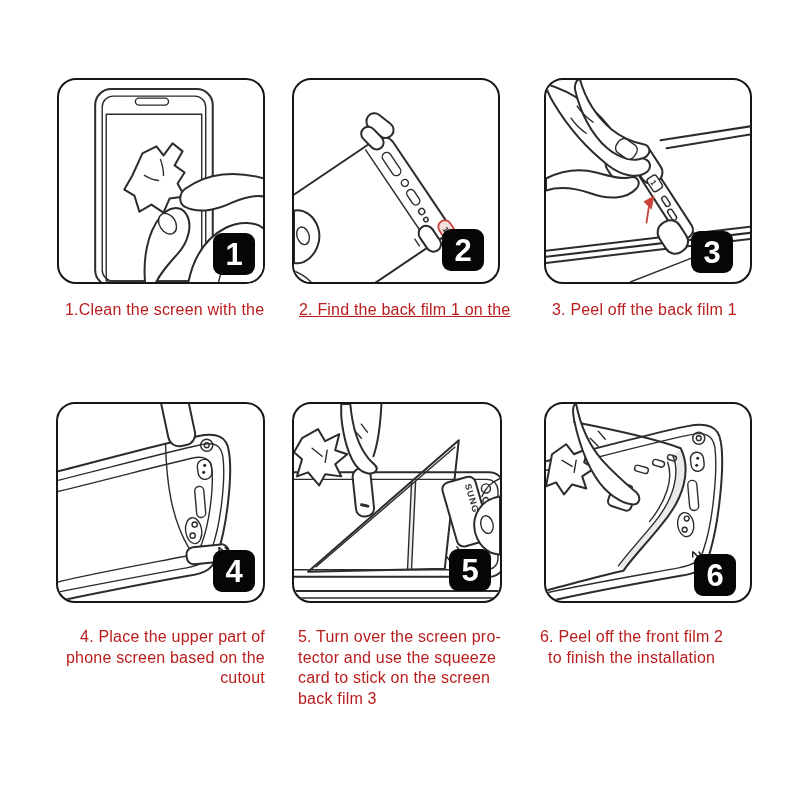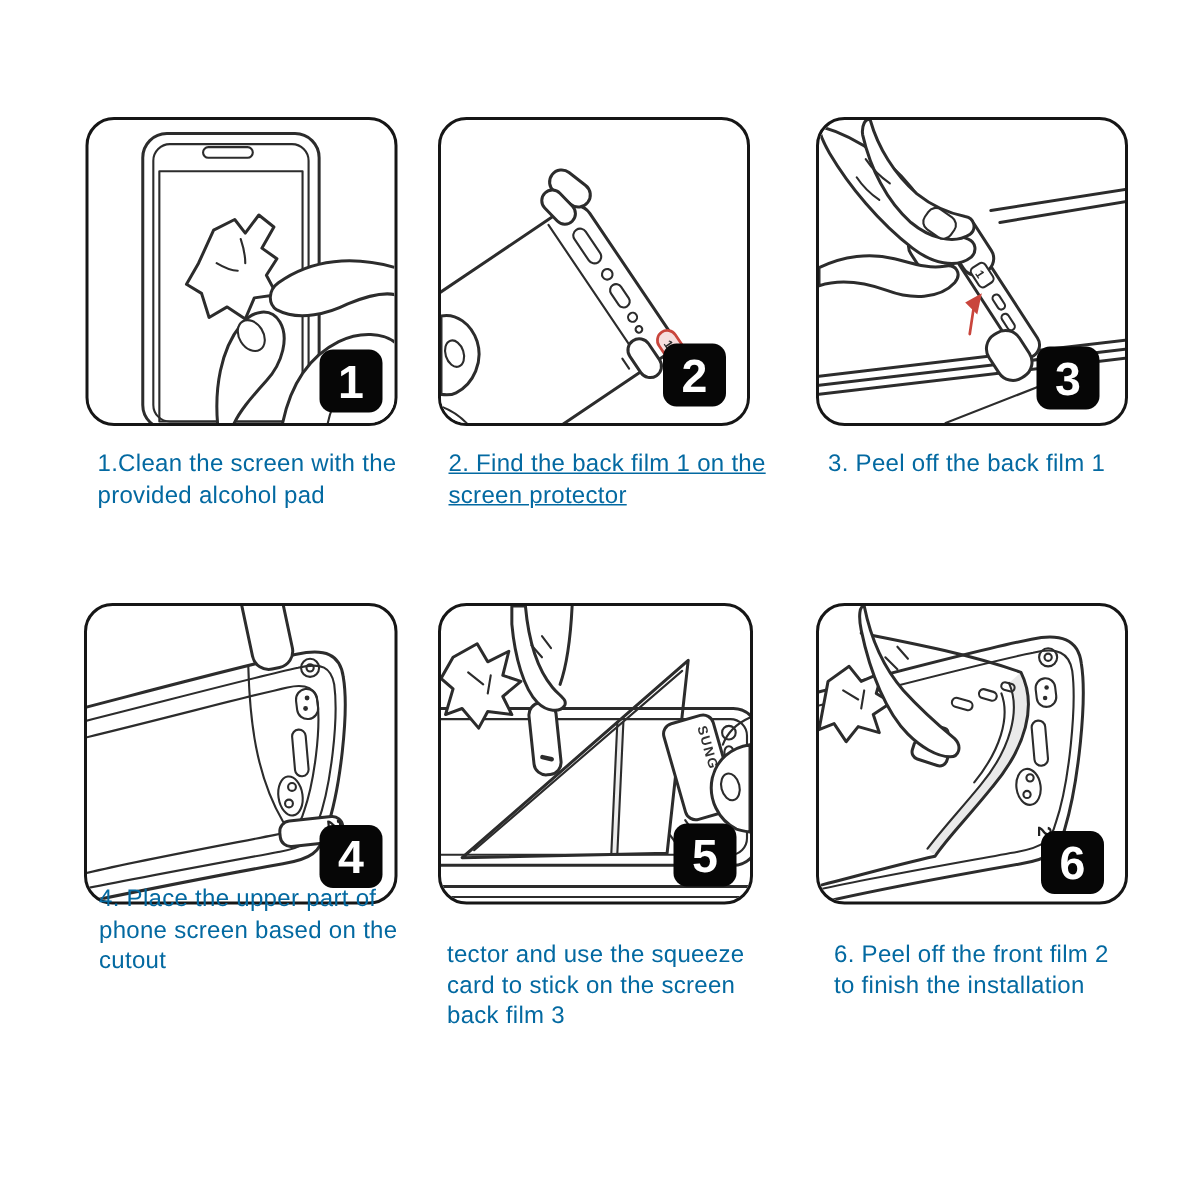--- a/index.html
+++ b/index.html
@@ -12,23 +12,23 @@
   #p3{left:544px;top:78px;width:208px;height:206px;}
   #p4{left:56px;top:402px;width:209px;height:201px;}
   #p5{left:292px;top:402px;width:210px;height:201px;}
   #p6{left:544px;top:402px;width:208px;height:201px;}
   .art{position:absolute;left:0;top:0;width:100%;height:100%;}
   .badge{position:absolute;width:42px;height:42px;background:#060606;border-radius:9px;
          color:#fff;display:flex;align-items:center;justify-content:center;
          font-size:31px;font-weight:700;line-height:1;}
   #b1{right:8px;bottom:7px;}  #b2{right:14px;bottom:11px;} #b3{right:17px;bottom:9px;}
   #b4{right:8px;bottom:9px;}  #b5{right:9px;bottom:10px;}  #b6{right:14px;bottom:5px;}
-  .caption{position:absolute;font-size:16px;line-height:20.5px;color:#0369a1;letter-spacing:0.2px;}
+  .caption{position:absolute;font-size:16px;line-height:20.5px;color:#b91c1c;letter-spacing:0.2px;}
   #c1{left:65px;top:300px;}  #c2{left:299px;top:300px;text-decoration:underline;} #c3{left:552px;top:300px;}
-  #c4{left:66px;top:590px;}  #c5{left:298px;top:627px;} #c6{left:556px;top:627px;}
+  #c4{left:66px;top:627px;text-align:right;}  #c5{left:298px;top:627px;} #c6{left:540px;top:627px;text-align:center;}
   
   .s2{stroke:#2c2c2c;stroke-width:2;fill:none;stroke-linecap:round;stroke-linejoin:round;}
   .s1{stroke:#2c2c2c;stroke-width:1.4;fill:none;stroke-linecap:round;stroke-linejoin:round;}
   .wf{fill:#ffffff;}
   .f1{fill:#2c2c2c;stroke:none;}
   .sa{stroke:#c9453c;stroke-width:1.8;fill:none;stroke-linecap:round;stroke-linejoin:round;}
   .af{fill:#f6dede;}
   .tiny{font-size:8px;fill:#2c2c2c;font-weight:700;stroke:none;}
   .lab{font-size:13px;fill:#222;font-weight:700;stroke:none;}
   .card-lab{font-size:9px;fill:#333;font-weight:700;letter-spacing:1px;stroke:none;}
@@ -238,35 +238,34 @@
         <path class="s2 wf" d="M30,0 C34,20 42,40 56,56 C66,67 78,78 90,88 C95,93 93,100 87,100 C78,100 67,93 59,85 C45,71 34,45 28,16 C26,6 27,0 30,0 Z"></path>
         <path class="s1" d="M44,34 L52,42 M52,27 L59,35"></path>
       </g>
       <text class="lab" transform="translate(145,146) rotate(90)">2</text>
     </svg>
     <div class="badge" id="b6">6</div>
   </div>
 
   <div class="caption" id="c1">
     <div>1.Clean the screen with the</div>
-    <div>provided alcohol pad</div>
   </div>
   <div class="caption" id="c2">
     <div>2. Find the back film 1 on the</div>
-    <div>screen protector</div>
   </div>
   <div class="caption" id="c3">
     <div>3. Peel off the back film 1</div>
   </div>
   <div class="caption" id="c4">
     <div>4. Place the upper part of</div>
     <div>phone screen based on the</div>
     <div>cutout</div>
   </div>
   <div class="caption" id="c5">
+    <div>5. Turn over the screen pro-</div>
     <div>tector and use the squeeze</div>
     <div>card to stick on the screen</div>
     <div>back film 3</div>
   </div>
   <div class="caption" id="c6">
     <div>6. Peel off the front film 2</div>
     <div>to finish the installation</div>
   </div>
 
 </div>

